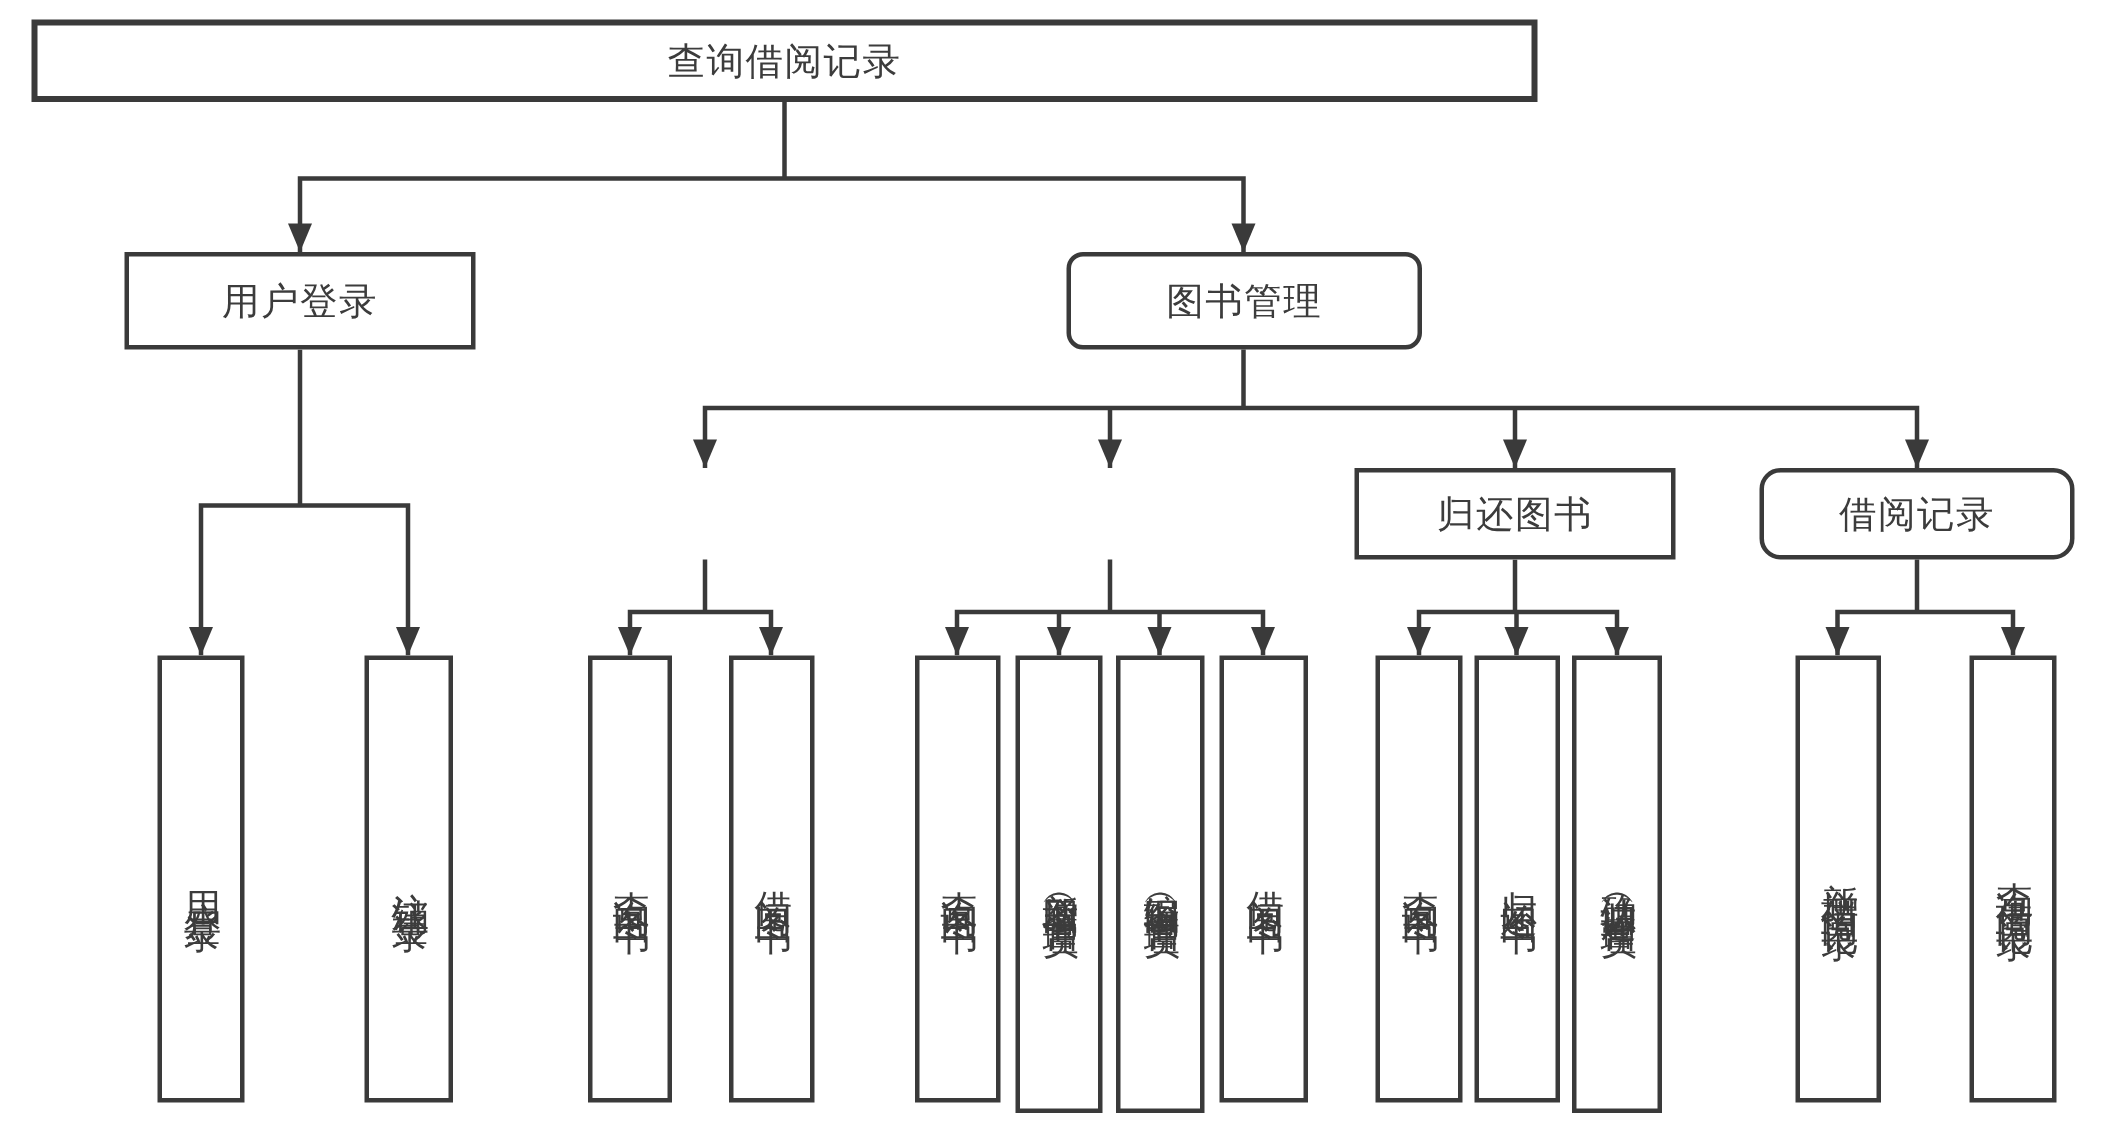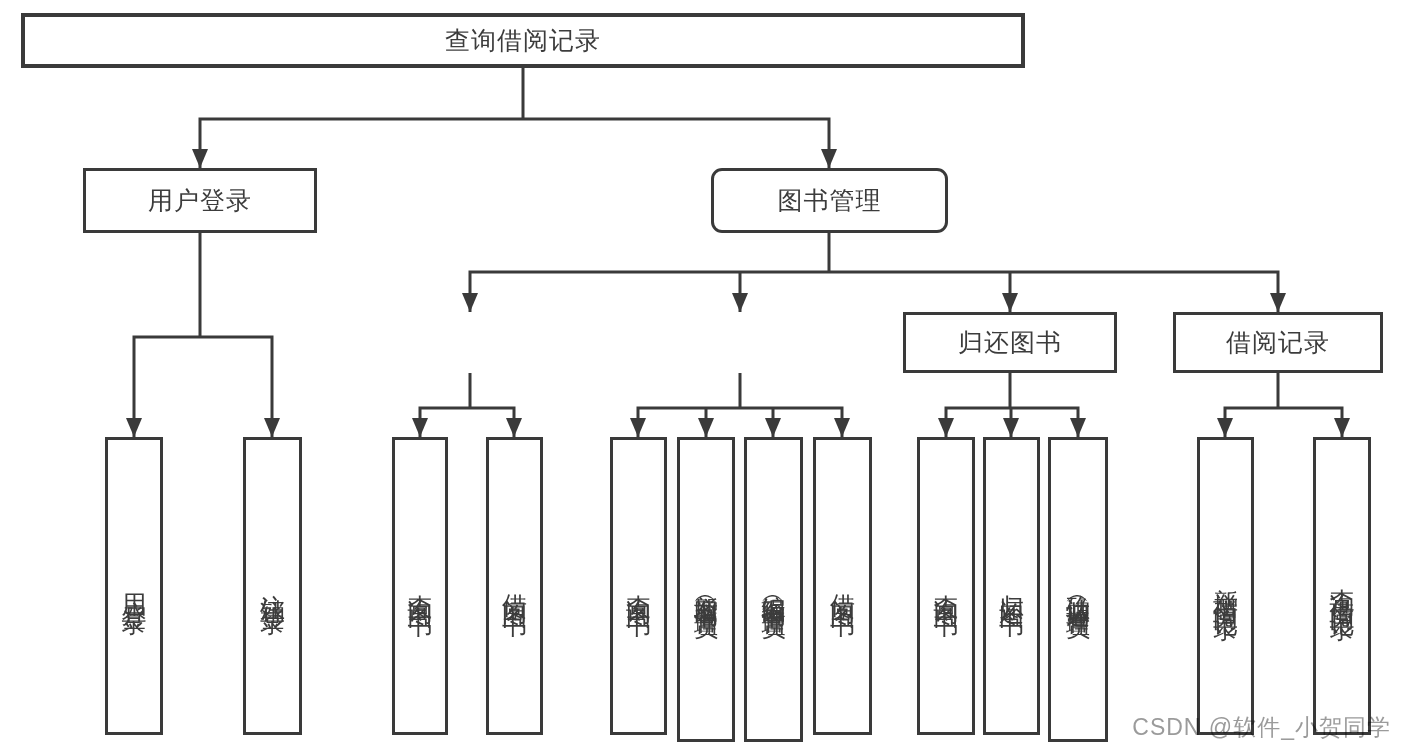--- a/index.html
+++ b/index.html
@@ -97,21 +97,21 @@
   <div class="node" style="left:83px;top:168px;width:234px;height:65px;">
     <span>用户登录</span>
   </div>
   <div class="node" style="left:711px;top:168px;width:237px;height:65px;border-radius:11px;">
     <span>图书管理</span>
   </div>
 
   <div class="node" style="left:903px;top:312px;width:214px;height:61px;">
     <span>归还图书</span>
   </div>
-  <div class="node" style="left:1173px;top:312px;width:210px;height:61px;">
+  <div class="node" style="left:1173px;top:312px;width:210px;height:61px;border-radius:14px;">
     <span>借阅记录</span>
   </div>
 
   <div class="node leaf" style="left:105px;top:437px;width:58px;height:298px;">
     <span>用户登录</span>
   </div>
   <div class="node leaf" style="left:243px;top:437px;width:59px;height:298px;">
     <span>注销登录</span>
   </div>
 
@@ -145,15 +145,14 @@
     <span>确认归还（管理员）</span>
   </div>
 
   <div class="node leaf" style="left:1197px;top:437px;width:57px;height:298px;">
     <span>新增借阅记录</span>
   </div>
   <div class="node leaf" style="left:1313px;top:437px;width:58px;height:298px;">
     <span>查询借阅记录</span>
   </div>
 
-  <div class="watermark">CSDN @软件_小贺同学</div>
 
 </div>
 
 </body></html>

